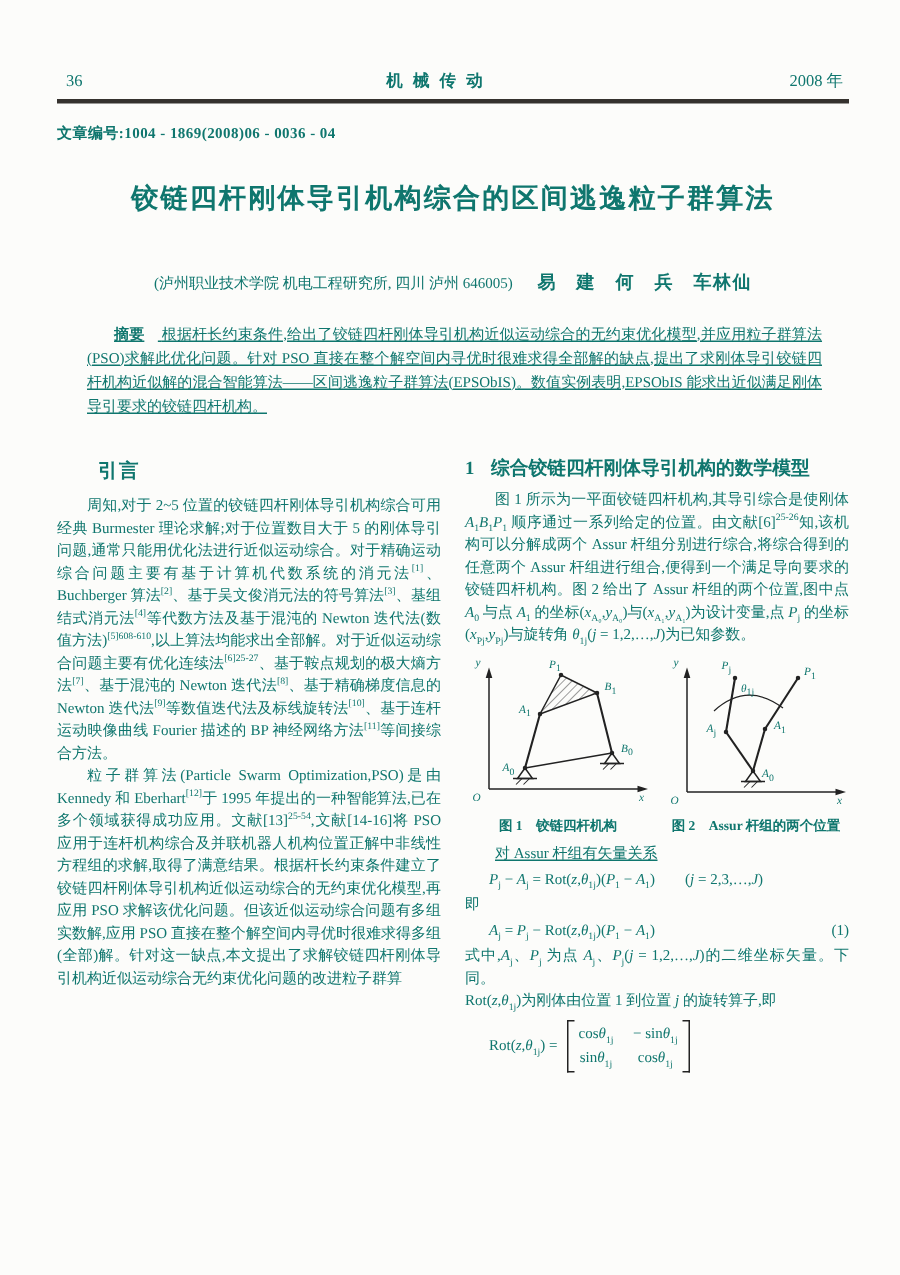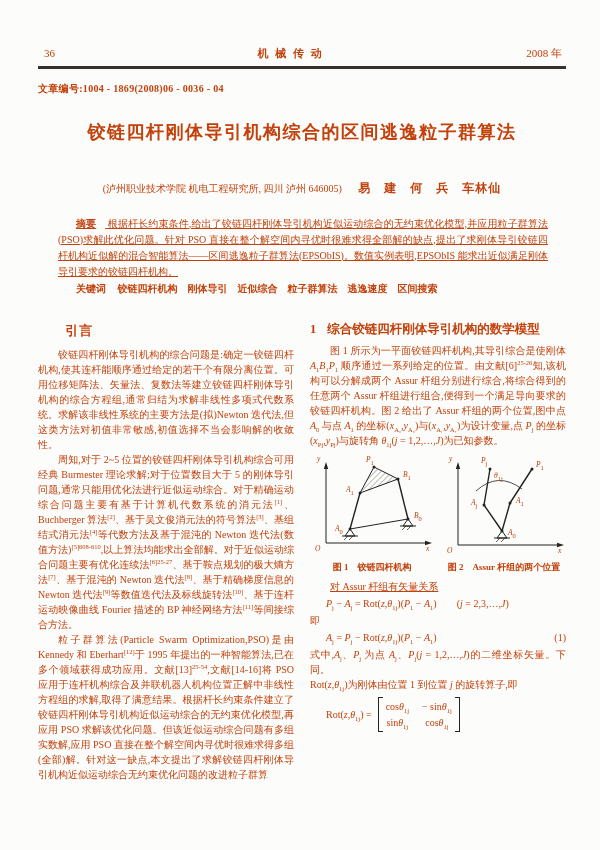--- a/index.html
+++ b/index.html
@@ -1,19 +1,19 @@
 <!DOCTYPE html>
 <html><head>
 <meta charset="utf-8">
 <style>
   html,body{margin:0;padding:0;background:#e9e9e6;}
   .page{
     width:600px;height:850px;margin:0 auto;background:#fcfcfa;
     box-sizing:border-box;padding:46px 34px 0 38px;overflow:hidden;position:relative;
-    font-family:"Liberation Serif","DejaVu Serif",serif;color:#c2410c;
+    font-family:"Liberation Serif","DejaVu Serif",serif;color:#0f766e;
   }
   
   .running-head{display:flex;justify-content:space-between;align-items:baseline;
     font-size:11px;padding:0 4px 5px 6px;}
   .running-head .journal{font-weight:bold;letter-spacing:2px;}
   .head-rule{height:2.5px;background:#35322e;margin:0 0 0 0;}
   
   .article-no{margin-top:13px;font-weight:bold;font-size:10px;letter-spacing:.3px;}
   .title{text-align:center;font-size:18px;font-weight:bold;letter-spacing:1.5px;margin-top:24px;}
   .byline{text-align:center;font-size:10px;margin-top:36px;white-space:nowrap;}
@@ -74,30 +74,25 @@
   <div class="title">铰链四杆刚体导引机构综合的区间逃逸粒子群算法</div>
   <div class="byline">
     <span>(泸州职业技术学院 机电工程研究所,  四川 泸州  646005)</span>
     <span class="authors">易　建　何　兵　车林仙</span>
   </div>
 
   <div class="abstract">
     <span class="label">摘要</span>
     <span>根据杆长约束条件,给出了铰链四杆刚体导引机构近似运动综合的无约束优化模型,并应用粒子群算法(PSO)求解此优化问题。针对 PSO 直接在整个解空间内寻优时很难求得全部解的缺点,提出了求刚体导引铰链四杆机构近似解的混合智能算法——区间逃逸粒子群算法(EPSObIS)。数值实例表明,EPSObIS 能求出近似满足刚体导引要求的铰链四杆机构。</span>
   </div>
-  <div class="keywords">
-    <span class="label">关键词</span>
-    <span class="kw">铰链四杆机构　刚体导引　近似综合　粒子群算法　逃逸速度　区间搜索</span>
-  </div>
 
   <div class="columns">
 
     <div class="col">
       <div class="intro-heading">引言</div>
-      <p>铰链四杆刚体导引机构的综合问题是:确定一铰链四杆机构,使其连杆能顺序通过给定的若干个有限分离位置。可用位移矩阵法、矢量法、复数法等建立铰链四杆刚体导引机构的综合方程组,通常归结为求解非线性多项式代数系统。求解该非线性系统的主要方法是(拟)Newton 迭代法,但这类方法对初值非常敏感,初值选择不当会影响解的收敛性。</p>
       <p>周知,对于 2~5 位置的铰链四杆刚体导引机构综合可用经典 Burmester 理论求解;对于位置数目大于 5 的刚体导引问题,通常只能用优化法进行近似运动综合。对于精确运动综合问题主要有基于计算机代数系统的消元法<sup>[1]</sup>、Buchberger 算法<sup>[2]</sup>、基于吴文俊消元法的符号算法<sup>[3]</sup>、基组结式消元法<sup>[4]</sup>等代数方法及基于混沌的 Newton 迭代法(数值方法)<sup>[5]608-610</sup>,以上算法均能求出全部解。对于近似运动综合问题主要有优化连续法<sup>[6]25-27</sup>、基于鞍点规划的极大熵方法<sup>[7]</sup>、基于混沌的 Newton 迭代法<sup>[8]</sup>、基于精确梯度信息的 Newton 迭代法<sup>[9]</sup>等数值迭代法及标线旋转法<sup>[10]</sup>、基于连杆运动映像曲线 Fourier 描述的 BP 神经网络方法<sup>[11]</sup>等间接综合方法。</p>
       <p>粒子群算法(Particle Swarm Optimization,PSO)是由 Kennedy 和 Eberhart<sup>[12]</sup>于 1995 年提出的一种智能算法,已在多个领域获得成功应用。文献[13]<sup>25-54</sup>,文献[14-16]将 PSO 应用于连杆机构综合及并联机器人机构位置正解中非线性方程组的求解,取得了满意结果。根据杆长约束条件建立了铰链四杆刚体导引机构近似运动综合的无约束优化模型,再应用 PSO 求解该优化问题。但该近似运动综合问题有多组实数解,应用 PSO 直接在整个解空间内寻优时很难求得多组(全部)解。针对这一缺点,本文提出了求解铰链四杆刚体导引机构近似运动综合无约束优化问题的改进粒子群算</p>
     </div>
 
     <div class="col">
 
       <div class="sec-heading">
         <span class="num">1</span>
         <span>综合铰链四杆刚体导引机构的数学模型</span>
       </div>

